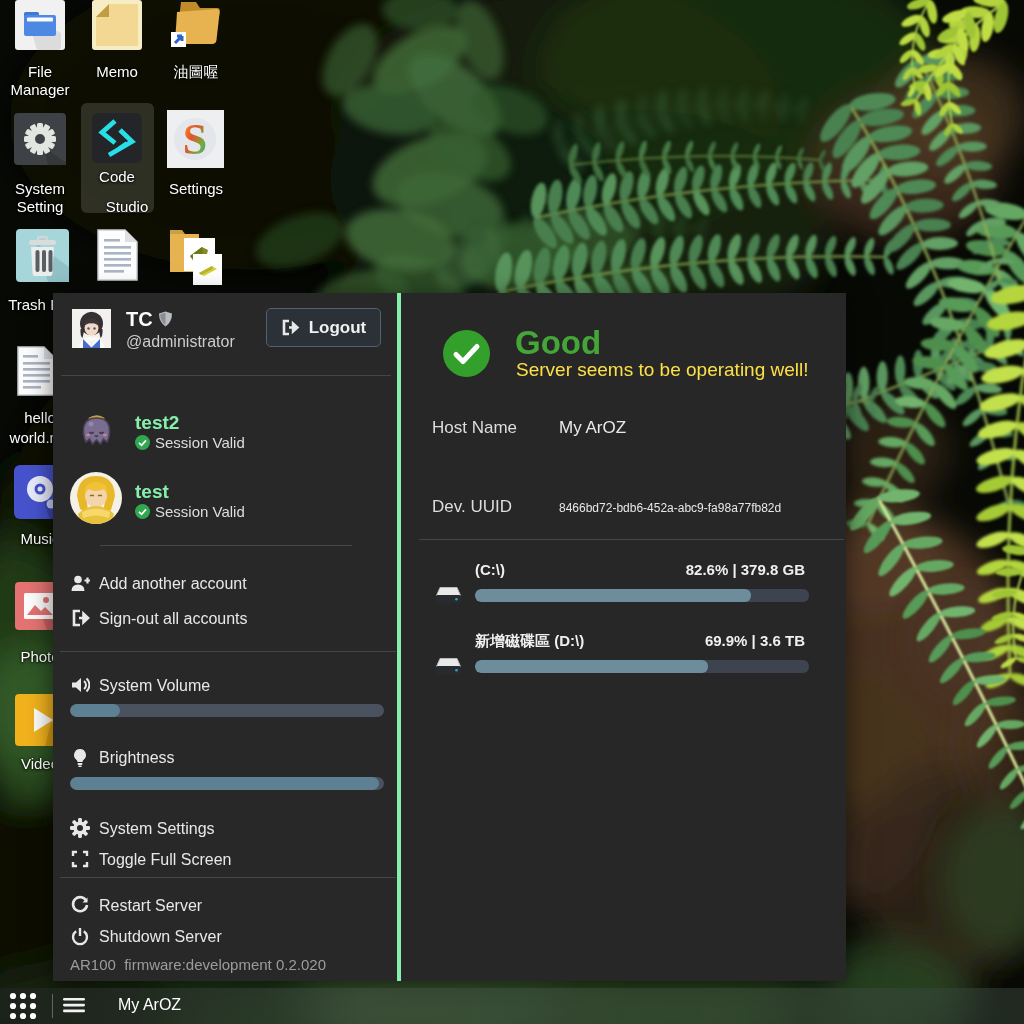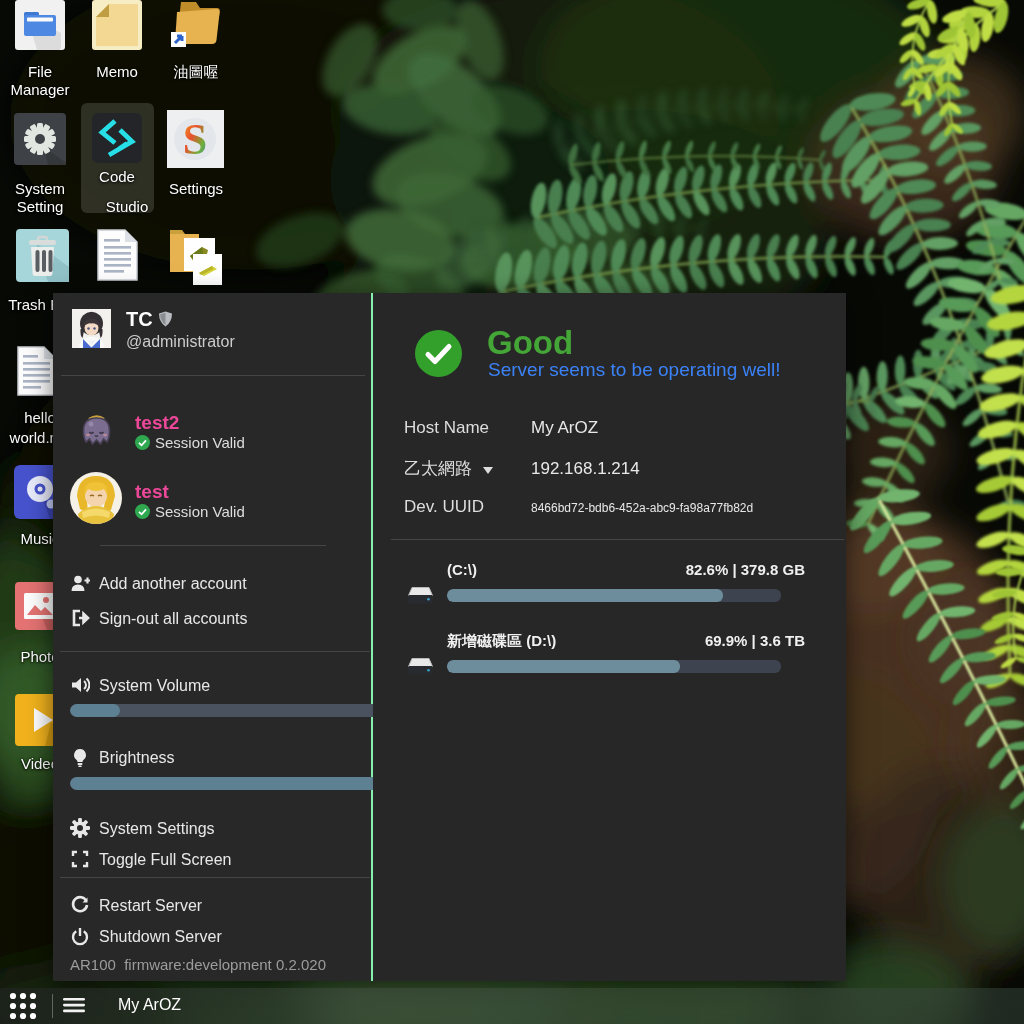--- a/index.html
+++ b/index.html
@@ -1,39 +1,39 @@
 <!DOCTYPE html>
 <html><head><meta charset="utf-8"><style>
 *{margin:0;padding:0;box-sizing:border-box}
 html,body{width:1024px;height:1024px;overflow:hidden;background:#0a0c08;font-family:"Liberation Sans",sans-serif}
 body{position:relative}
 .bg{position:absolute;left:0;top:0}
 .ic{position:absolute}
 .sel{position:absolute;background:rgba(255,255,255,0.14);border-radius:6px}
 .lb{position:absolute;width:120px;text-align:center;font-size:15px;color:#fff;text-shadow:0 1px 3px rgba(0,0,0,0.9), 0 0 2px rgba(0,0,0,0.8)}
 .panel{position:absolute;left:53px;top:293px;width:793px;height:688px;background:#282828;box-shadow:0 6px 24px rgba(0,0,0,0.55);display:flex}
-.pleft{position:relative;width:320px;height:100%;border-right:2px solid #86efac}
+.pleft{position:relative;width:348px;height:100%;border-right:4px solid #86efac}
 .pright{position:relative;flex:1;background:#272727}
 .hr{position:absolute;height:1px;background:#454545}
 .avtc{position:absolute;left:19px;top:16px;width:39px;height:39px;overflow:hidden}
 .tcname{position:absolute;left:73px;top:15px;font-size:20px;font-weight:bold;color:#fff}
 .tcadmin{position:absolute;left:73px;top:40px;font-size:16px;color:#ccc}
 .logout{position:absolute;left:213px;top:15px;width:115px;height:39px;border:1px solid #4e6273;border-radius:5px;background:#2c3137;color:#f0f0f0;font-size:17px;font-weight:bold;text-align:center;line-height:37px}
 .acct{position:absolute;left:24px;width:300px;height:56px}
 .aav{position:absolute;left:0;top:0;width:39px;height:39px}
-.aname{position:absolute;left:58px;top:0px;font-size:19px;font-weight:bold;color:#ec4899}
+.aname{position:absolute;left:58px;top:0px;font-size:19px;font-weight:bold;color:#86efac}
 .asess{position:absolute;left:58px;top:22px;font-size:15px;color:#ddd}
 .mi{position:absolute;left:17px;height:22px;font-size:16px;color:#e8e8e8;white-space:nowrap}
 .mic{display:inline-block;width:29px;vertical-align:-4px}
 .bar{position:absolute;left:17px;top:0;width:314px;height:13px;border-radius:7px;background:#49525e;overflow:hidden}
 .fill{height:100%;background:#5d8093;border-radius:7px}
 .fw{position:absolute;left:17px;top:663px;font-size:15px;color:#9c9c9c}
 .gcirc{position:absolute;left:42px;top:37px}
 .good{position:absolute;left:114px;top:31px;font-size:33px;font-weight:bold;color:#44a637}
-.gsub{position:absolute;left:115px;top:66px;font-size:19px;color:#3b82f6}
+.gsub{position:absolute;left:115px;top:66px;font-size:19px;color:#fde047}
 .krow{position:absolute;left:31px;width:400px;font-size:17px;color:#ddd}
 .kl{display:inline-block;width:127px}
 .kv{color:#e8e8e8}
 .disk{position:absolute;left:0;width:100%;height:60px}
 .dlab{position:absolute;left:74px;top:0;font-size:15px;font-weight:bold;color:#f0f0f0}
 .dval{position:absolute;right:41px;top:0;font-size:15px;font-weight:bold;color:#f0f0f0}
 .dbar{position:absolute;left:74px;top:28px;width:334px;height:13px;border-radius:6px;background:#3d4450;overflow:hidden}
 .dfill{height:100%;background:#6d8d9c;border-radius:6px}
 .dico{position:absolute;left:34px;top:25px}
 .tbar{position:absolute;left:0;top:988px;width:1024px;height:36px;background:linear-gradient(90deg,rgba(30,35,31,0.78),rgba(66,78,68,0.52) 35%,rgba(62,76,64,0.5) 72%,rgba(54,68,58,0.55));backdrop-filter:blur(9px)}
@@ -749,20 +749,24 @@
           <path d="M11 18 Q11.5 9.5 19.5 9.5 Q27.5 9.5 28 18 Q23 13.5 19.5 14.5 Q16 13.5 11 18 Z" fill="#3c3639"></path>
           <circle cx="16.5" cy="19.5" r="1.2" fill="#46547e"></circle>
           <circle cx="22.5" cy="19.5" r="1.2" fill="#46547e"></circle>
           <path d="M17 5 q2.5-3.5 5 0" stroke="#342f32" stroke-width="1.2" fill="none"></path>
         </svg></div>
   <div class="tcname">TC <svg width="15" height="16" viewBox="0 0 15 16" style="vertical-align:-1px">
           <path d="M7.5 0.5 L14 2.5 Q14 11 7.5 15.5 Q1 11 1 2.5 Z" fill="#b9bcc0"></path>
           <path d="M7.5 1.7 L7.5 14 Q2.2 10.2 2.1 3.3 Z" fill="#8a8d92"></path>
         </svg></div>
   <div class="tcadmin">@administrator</div>
+  <div class="logout"><svg width="19" height="17" viewBox="0 0 19 17" style="vertical-align:-3px;margin-right:9px">
+          <path d="M8 2 H3 V15 h5" fill="none" stroke="#e8e8e8" stroke-width="2.6"></path>
+          <path d="M8 8.5 h7 M12 4.5 L16.5 8.5 L12 12.5 Z" stroke="#e8e8e8" stroke-width="2.4" fill="#e8e8e8"></path>
+        </svg>Logout</div>
   <div class="hr" style="left:8px;right:6px;top:82px"></div>
   <div class="acct" style="top:119px">
         <div class="aav"><svg width="39" height="39" viewBox="0 0 39 39">
             <path d="M12 7 q8-5 15 0" stroke="#c9a23c" stroke-width="2.4" fill="none"></path>
             <path d="M19.5 6 q13 0 13 13 q0 7-2.5 11 l-3.5-3 -3 5 -4-4 -4 4 -3-5 -3.5 3 q-2.5-4-2.5-11 q0-13 13-13 Z" fill="#7a6d8f" stroke="#4a4158" stroke-width="1.6"></path>
             <circle cx="14" cy="12" r="2.5" fill="#9487a8"></circle>
             <path d="M12.5 20 q2 2.5 4 0 M22.5 20 q2 2.5 4 0" stroke="#3c3448" stroke-width="1.6" fill="none"></path>
             <path d="M18 23.5 q1.5 1.6 3 0" stroke="#3c3448" stroke-width="1.4" fill="none"></path>
             <ellipse cx="11" cy="23" rx="2" ry="1.2" fill="#b98a96"></ellipse>
             <ellipse cx="28" cy="23" rx="2" ry="1.2" fill="#b98a96"></ellipse>
@@ -851,23 +855,20 @@
   <div class="fw">AR100&nbsp; firmware:development 0.2.020</div>
  </div>
  <div class="pright">
   <div class="gcirc"><svg width="47" height="47" viewBox="0 0 47 47">
           <circle cx="23.5" cy="23.5" r="23.5" fill="#33a02c"></circle>
           <path d="M13 24.5 L20 31.5 L34 16.5" stroke="#fff" stroke-width="5" fill="none" stroke-linecap="round" stroke-linejoin="round"></path>
         </svg></div>
   <div class="good">Good</div>
   <div class="gsub">Server seems to be operating well!</div>
   <div class="krow" style="top:125px"><span class="kl">Host Name</span><span class="kv">My ArOZ</span></div>
-  <div class="krow" style="top:164px"><span class="kl">乙太網路 <svg width="10" height="7" viewBox="0 0 10 7" style="margin-left:6px">
-            <path d="M0 0 h10 L5 7 Z" fill="#ddd"></path>
-          </svg></span><span class="kv">192.168.1.214</span></div>
   <div class="krow" style="top:204px"><span class="kl">Dev. UUID</span><span class="kv" style="font-size:12px">8466bd72-bdb6-452a-abc9-fa98a77fb82d</span></div>
   <div class="hr" style="left:18px;right:2px;top:246px"></div>
   <div class="disk" style="top:268px">
         <div class="dlab">(C:\)</div>
         <div class="dval">82.6% | 379.8 GB</div>
         <div class="dbar">
           <div class="dfill" style="width:82.6%"></div>
         </div>
         <div class="dico"><svg width="27" height="19" viewBox="0 0 27 19">
             <path d="M5 1.5 h17 l3.5 8 H1.5 Z" fill="#e9e9e9" stroke="#b9b9b9" stroke-width="1"></path>

